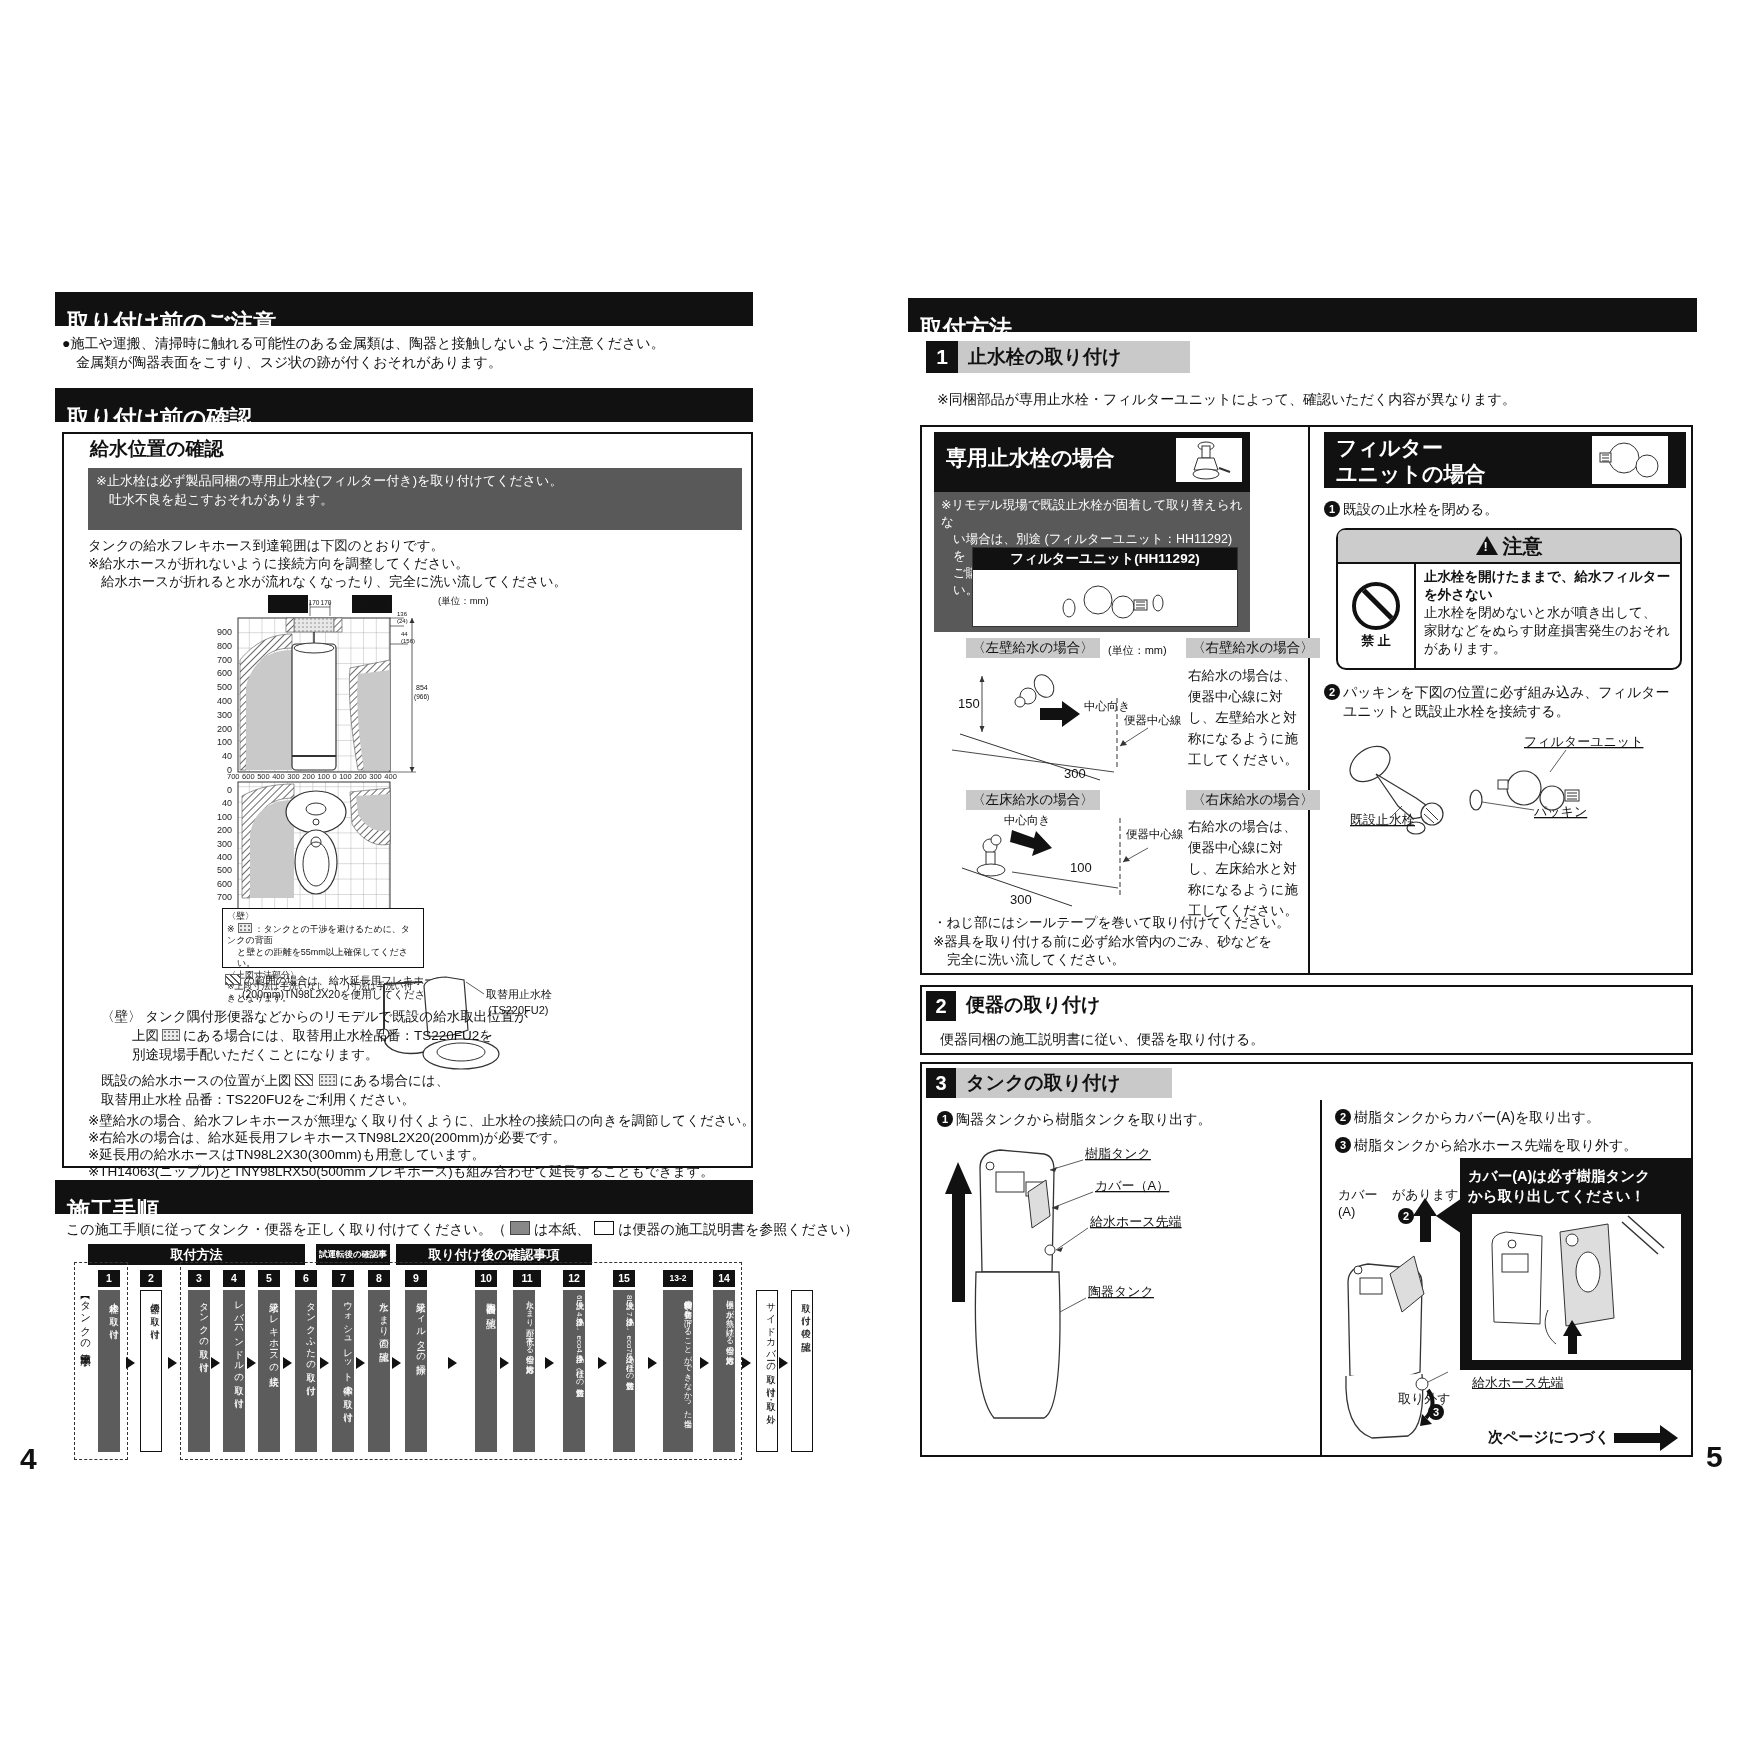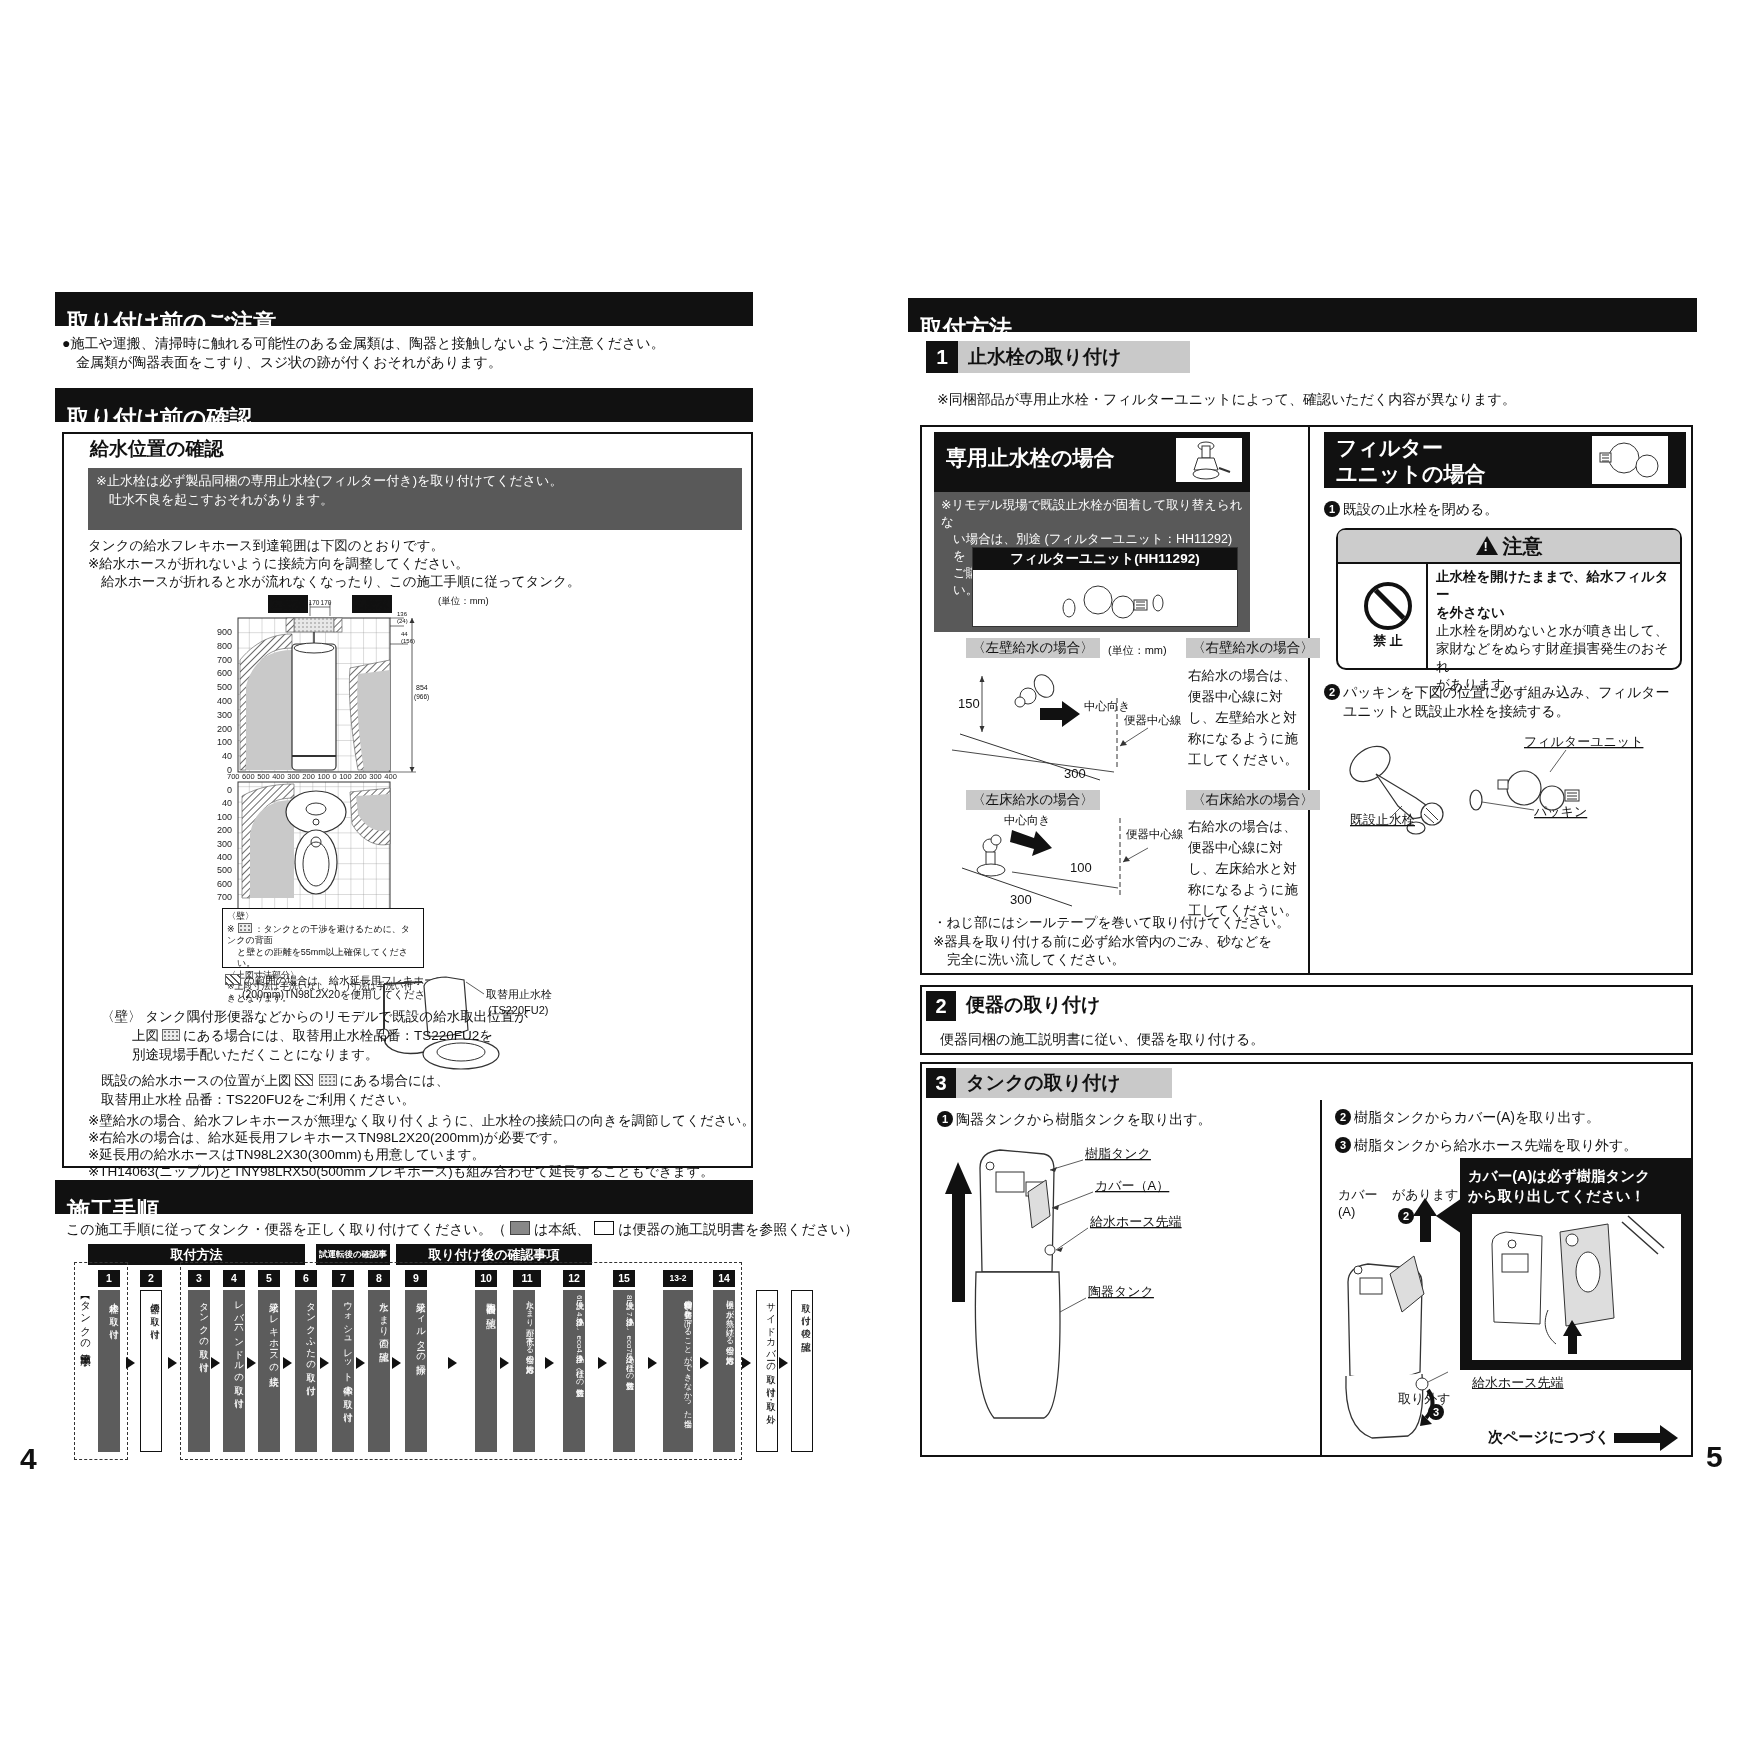--- a/index.html
+++ b/index.html
@@ -57,21 +57,21 @@
 <div class="box" style="left:62px;top:432px;width:691px;height:736px;"></div>
 <div class="tx bold" style="left:90px;top:440px;font-size:19px;">給水位置の確認</div>
 
 <div class="grayband" style="left:88px;top:468px;width:654px;height:62px;padding:3px 8px;font-size:13px;line-height:19px;">
   <div>※止水栓は必ず製品同梱の専用止水栓(フィルター付き)を取り付けてください。</div>
   <div style="padding-left:13px;">吐水不良を起こすおそれがあります。</div>
 </div>
 
 <div class="tx" style="left:88px;top:537px;">タンクの給水フレキホース到達範囲は下図のとおりです。</div>
 <div class="tx" style="left:88px;top:555px;">※給水ホースが折れないように接続方向を調整してください。</div>
-<div class="tx" style="left:101px;top:573px;">給水ホースが折れると水が流れなくなったり、この施工手順に従ってタンク。</div>
+<div class="tx" style="left:101px;top:573px;">給水ホースが折れると水が流れなくなったり、完全に洗い流してください。</div>
 
 <svg class="b" style="left:198px;top:586px;" width="420" height="336" viewBox="0 0 420 336">
   <defs>
     <pattern id="pg" width="12.7" height="15.4" patternUnits="userSpaceOnUse">
         <path d="M12.7 0H0V15.4" fill="none" stroke="#999" stroke-width="0.7"></path>
       </pattern>
     <pattern id="ph" width="5" height="5" patternUnits="userSpaceOnUse" patternTransform="rotate(45)">
         <rect width="5" height="5" fill="#fff"></rect>
         <line x1="0" y1="0" x2="0" y2="5" stroke="#444" stroke-width="1.6"></line>
       </pattern>
@@ -389,21 +389,21 @@
       <line x1="10" y1="19" x2="17" y2="19" stroke="#333"></line>
       <line x1="10" y1="22" x2="17" y2="22" stroke="#333"></line>
       <line x1="10" y1="25" x2="17" y2="25" stroke="#333"></line>
     </svg>
 </div>
 <div class="tx t14" style="left:1324px;top:500px;"><span class="bn">1</span><span>既設の止水栓を閉める。</span></div>
 
 <div class="box" style="left:1336px;top:528px;width:346px;height:142px;border-radius:10px;border-width:2.5px;">
   <div style="background:#ccc;height:32px;text-align:center;font-weight:bold;font-size:20px;line-height:32px;border-bottom:2px solid #111;border-radius:6px 6px 0 0;"><span class="tri"></span><span>注意</span></div>
   <div style="display:flex;height:104px;">
-    <div style="width:76px;border-right:2px solid #111;display:flex;flex-direction:column;align-items:center;justify-content:center;padding-left:12px;">
+    <div style="width:76px;border-right:2px solid #111;display:flex;flex-direction:column;align-items:center;justify-content:center;">
       <div class="noicon"></div>
       <div style="font-size:13px;font-weight:bold;margin-top:2px;">禁 止</div>
     </div>
     <div style="flex:1;padding:4px 8px;font-size:13.5px;line-height:18px;">
       <div style="font-weight:bold;">止水栓を開けたままで、給水フィルター</div>
       <div style="font-weight:bold;">を外さない</div>
       <div>止水栓を閉めないと水が噴き出して、</div>
       <div>家財などをぬらす財産損害発生のおそれ</div>
       <div>があります。</div>
     </div>

